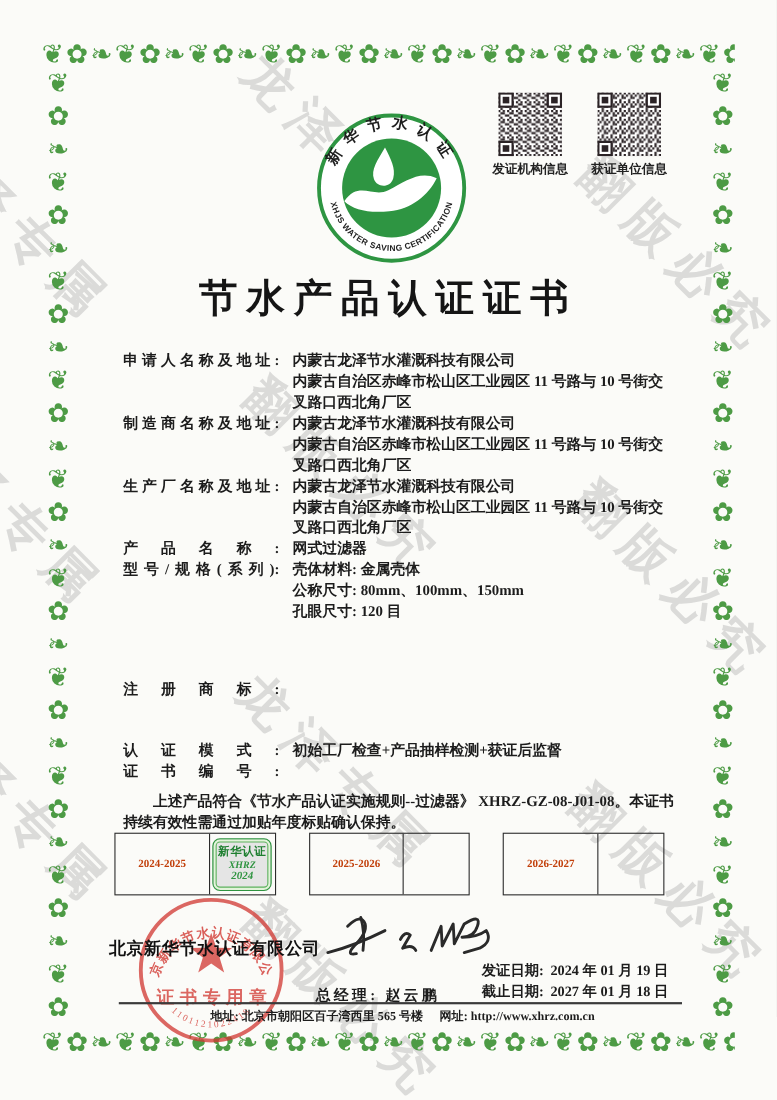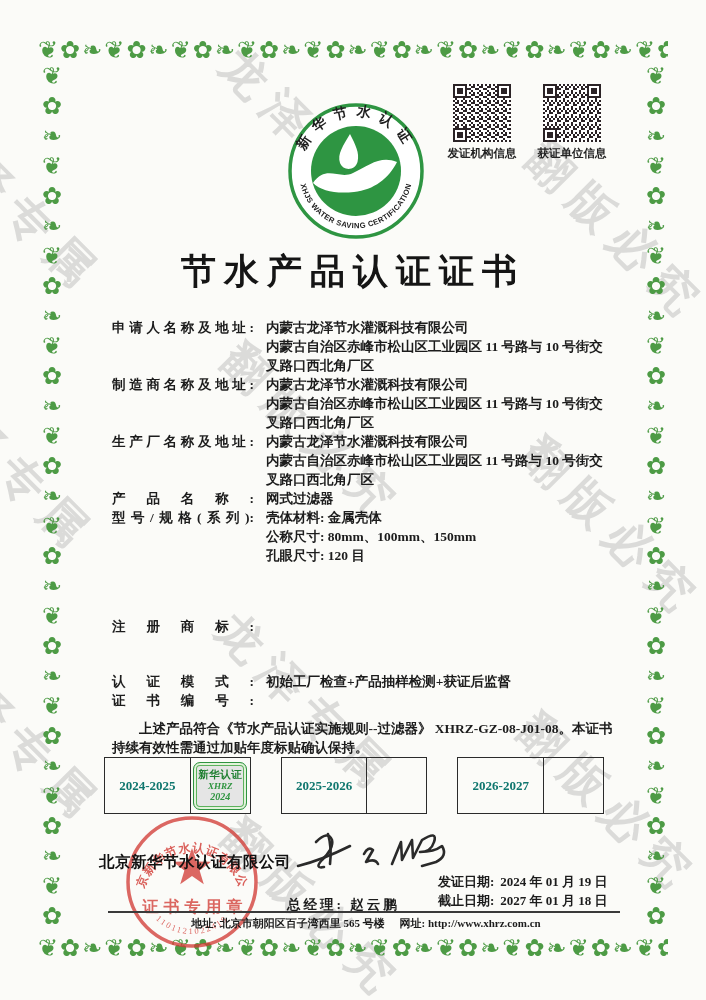--- a/index.html
+++ b/index.html
@@ -41,21 +41,21 @@
   .mt-24{margin-top:36px;}
 
   .statement{position:absolute;left:112px;top:719px;width:510px;z-index:3;
       font-size:13.5px;line-height:19px;font-weight:700;color:#1c1c1c;text-indent:2em;}
 
   
   .ybox-row{position:absolute;left:104px;top:757px;width:500px;z-index:3;display:flex;}
   .ybox{width:146px;height:55px;border:1.5px solid #2b2b2b;display:flex;background:transparent;}
   .ybox+.ybox{margin-left:30px;}
   .ybox .y-cell{width:59%;display:flex;align-items:center;justify-content:center;
-      font-size:13px;font-weight:700;color:#0f766e;}
+      font-size:10px;font-weight:700;color:#c2410c;}
   .ybox .s-cell{width:41%;border-left:1.5px solid #2b2b2b;display:flex;align-items:center;justify-content:center;}
   .sticker{width:52px;height:46px;border:1.5px solid #2f9440;border-radius:7px;background:#e5e5e5;
       box-shadow:inset 0 0 0 2px #e2f3da, inset 0 0 0 3px #5cb25c;
       display:flex;flex-direction:column;align-items:center;justify-content:center;line-height:1.15;}
   .sticker .s1{font-size:10.5px;font-weight:900;color:#1e7f30;letter-spacing:.5px;}
   .sticker .s2{font-size:9px;font-style:italic;font-weight:700;color:#2f9440;}
   .sticker .s3{font-size:10px;font-style:italic;font-weight:900;color:#2f9440;}
 
   
   .seal-svg{position:absolute;left:100px;top:810px;z-index:4;opacity:.85;}

